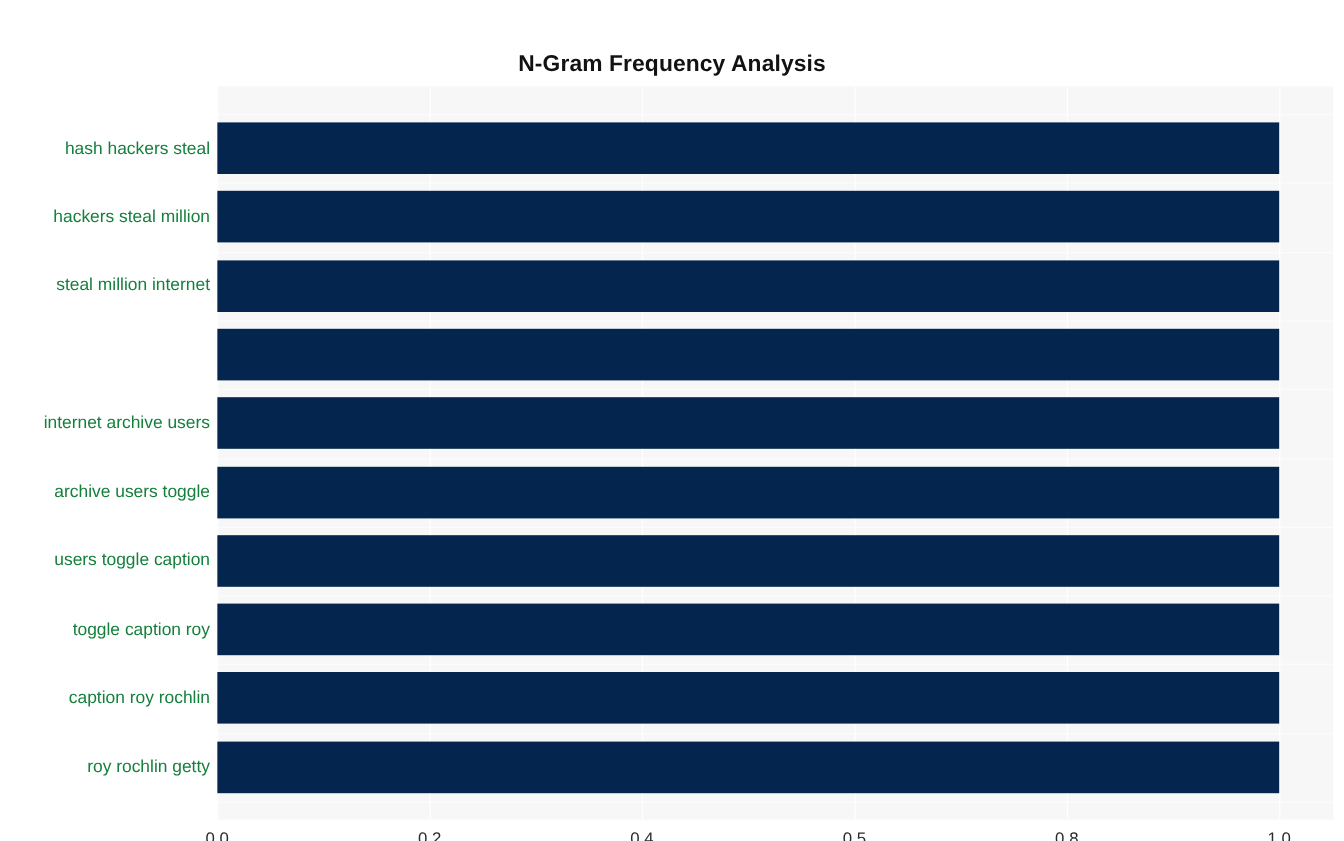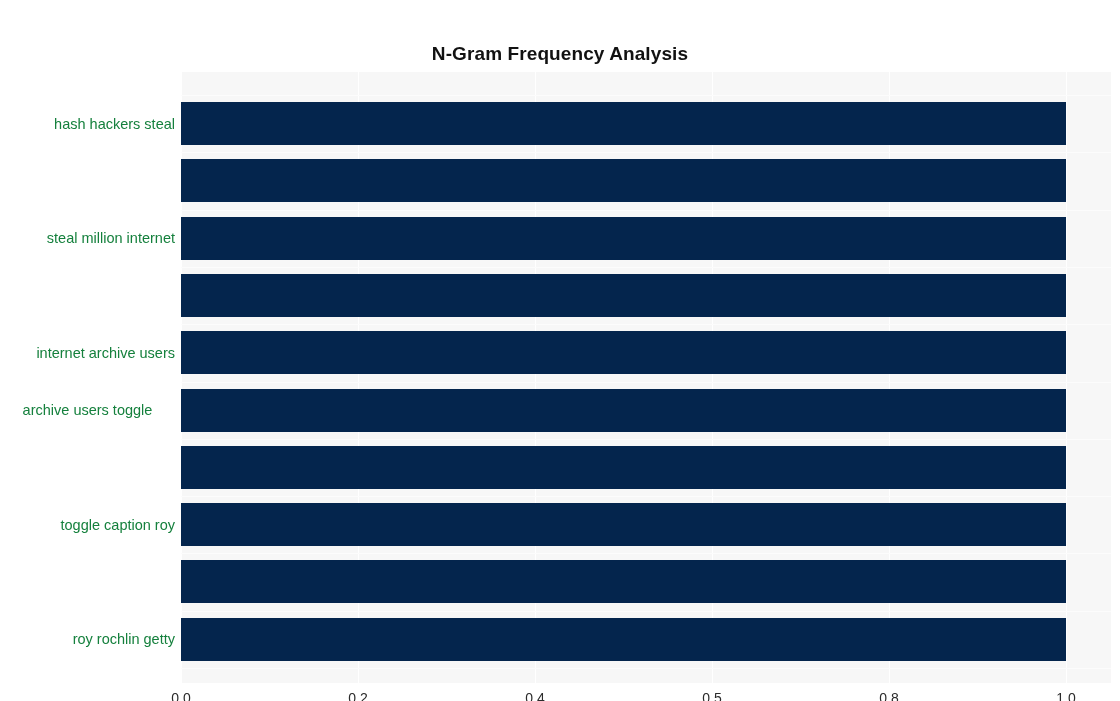--- a/index.html
+++ b/index.html
@@ -165,24 +165,27 @@
         <div class="bar" title="archive users toggle: 1" style="top: 316.5px; width: 885px; background: rgb(4, 37, 77);"></div>
         <div class="bar" title="users toggle caption: 1" style="top: 373.8px; width: 885px; background: rgb(4, 37, 77);"></div>
         <div class="bar" title="toggle caption roy: 1" style="top: 431.1px; width: 885px; background: rgb(4, 37, 77);"></div>
         <div class="bar" title="caption roy rochlin: 1" style="top: 488.4px; width: 885px; background: rgb(4, 37, 77);"></div>
         <div class="bar" title="roy rochlin getty: 1" style="top: 545.7px; width: 885px; background: rgb(4, 37, 77);"></div>
       </div>
   </div>
 
   <div id="ylabels">
       <div class="ylabel" style="top: 41.5px;">hash hackers steal</div>
+      <div class="ylabel" style="top: 98.8px;">hackers steal million</div>
       <div class="ylabel" style="top: 156.1px;">steal million internet</div>
       <div class="ylabel" style="top: 270.7px;">internet archive users</div>
-      <div class="ylabel" style="top: 328px; text-align: center;">archive users toggle</div>
+      <div class="ylabel" style="top: 328px;">archive users toggle</div>
+      <div class="ylabel" style="top: 385.3px;">users toggle caption</div>
       <div class="ylabel" style="top: 442.6px;">toggle caption roy</div>
+      <div class="ylabel" style="top: 499.9px;">caption roy rochlin</div>
       <div class="ylabel" style="top: 557.2px;">roy rochlin getty</div>
     </div>
 
   <div id="xticks">
       <div class="xtick" style="left: 181px;">0.0</div>
       <div class="xtick" style="left: 358px;">0.2</div>
       <div class="xtick" style="left: 535px;">0.4</div>
       <div class="xtick" style="left: 712px;">0.5</div>
       <div class="xtick" style="left: 889px;">0.8</div>
       <div class="xtick" style="left: 1066px;">1.0</div>

